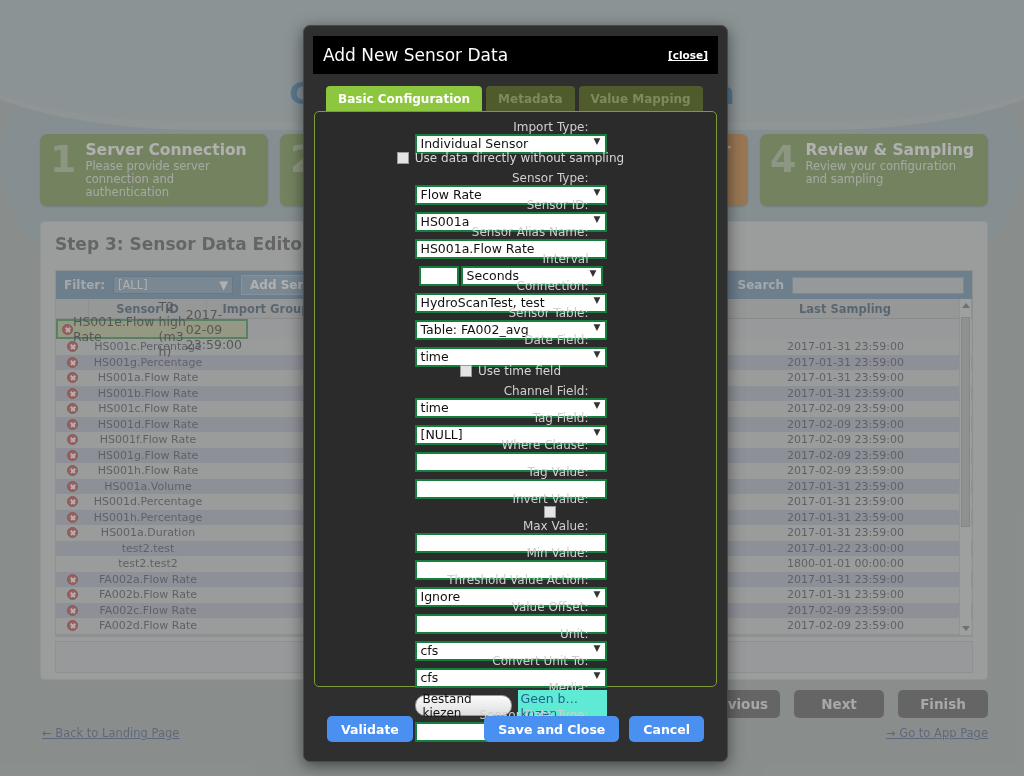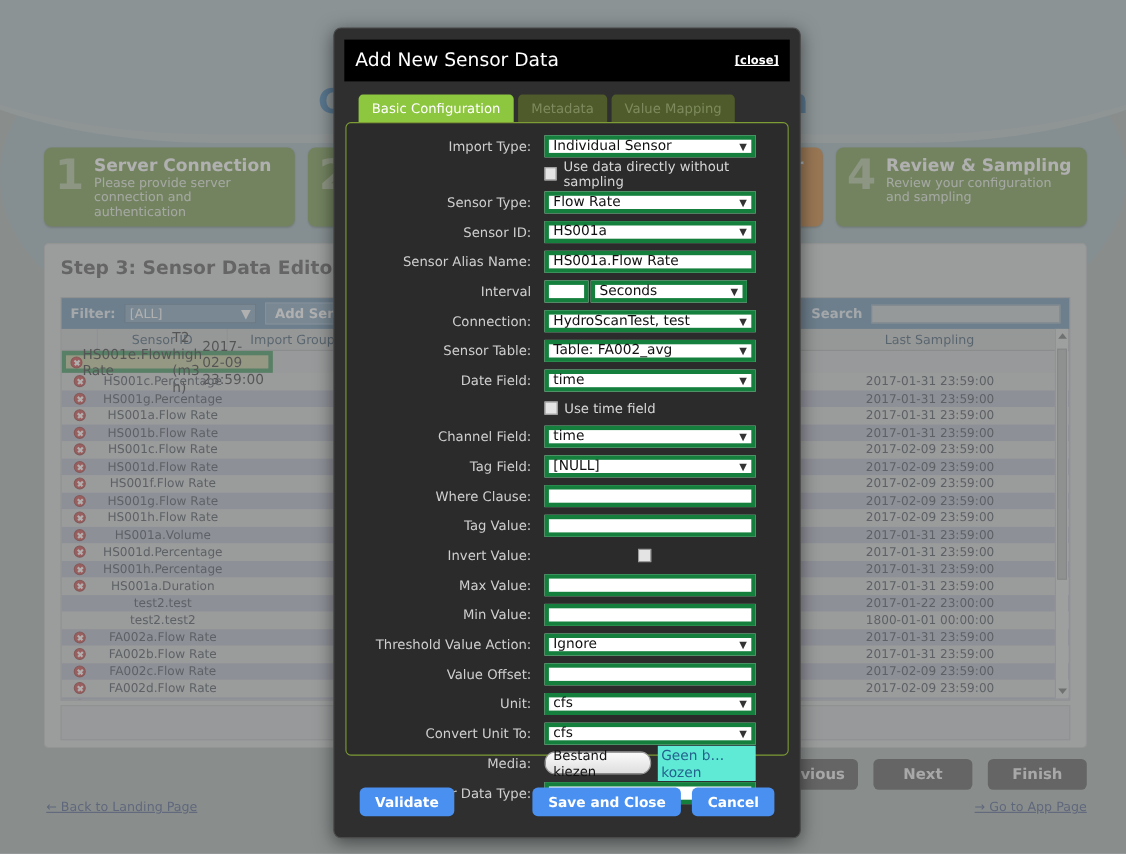--- a/index.html
+++ b/index.html
@@ -115,21 +115,21 @@
     width: 172px; height: 17px;
     background: #b9c3c6; border: 1px solid #7e97a8;
   }
 
   .grid-body { position: absolute; top: 28px; left: 0; right: 0; bottom: 0; display: flex; }
 
   .grid-head-row {
     display: flex; height: 20px;
     background: #bcc0c1;
     border-bottom: 1px solid #9aa0a1;
-    font-size: 11.5px; font-weight: normal; color: #1a3a52;
+    font-size: 11.5px; font-weight: bold; color: #1a3a52;
   }
   .grid-head-cell {
     display: flex; align-items: center; justify-content: center;
     border-right: 1px solid #a8adae;
     height: 100%;
   }
   .cw-icon { width: 33px; }
   .cw-sid  { width: 118px; }
   .cw-grp  { width: 119px; }
   .cw-us   { flex: 1; }
@@ -226,51 +226,52 @@
     text-decoration: underline;
   }
 
   .tabs {
     display: flex; gap: 4px;
     margin: 12px 0 0 22px;
   }
   .tab {
     height: 25px; padding: 0 12px;
     display: flex; align-items: center;
-    font-size: 12px; font-weight: normal;
+    font-size: 12px; font-weight: bold;
     border-radius: 4px 4px 0 0;
   }
   .tab.active { background: #8dc63f; color: #ffffff; }
   .tab.idle   { background: #4f5b2a; color: #7e8a5d; }
 
   .form-box {
     margin: 0 10px;
     border: 1px solid #7d9c35;
     border-radius: 5px;
     background: #2b2b2b;
     padding: 8px 0 10px 0;
     height: 576px;
   }
 
   .frow {
     display: flex; align-items: center;
     height: 25px; margin-bottom: 2px;
     padding: 0 10px 0 0;
+    flex-direction: column;
   }
   .flabel {
     width: 180px; text-align: right; padding-right: 12px;
     color: #cfcfcf; font-size: 12px;
   }
   .fctrl { flex: 1; display: flex; align-items: center; }
 
   .sel, .txt {
     height: 20px; width: 192px;
-    background: #ffffff; border: 4px solid #15803d;
+    background: #ffffff; border: 2px solid #15803d;
     color: #111111; font-size: 12.5px;
-    display: flex; align-items: flex-end;
+    display: flex; align-items: flex-start;
     padding: 0 4px;
   }
   .sel { justify-content: space-between; }
   .sel .caret { font-size: 9px; color: #333; }
   .sel.narrow-grp { width: 142px; }
   .txt.small { width: 40px; }
 
   .check-row { height: 22px; }
   .chk {
     width: 12px; height: 12px; background: #e4e4e4;

